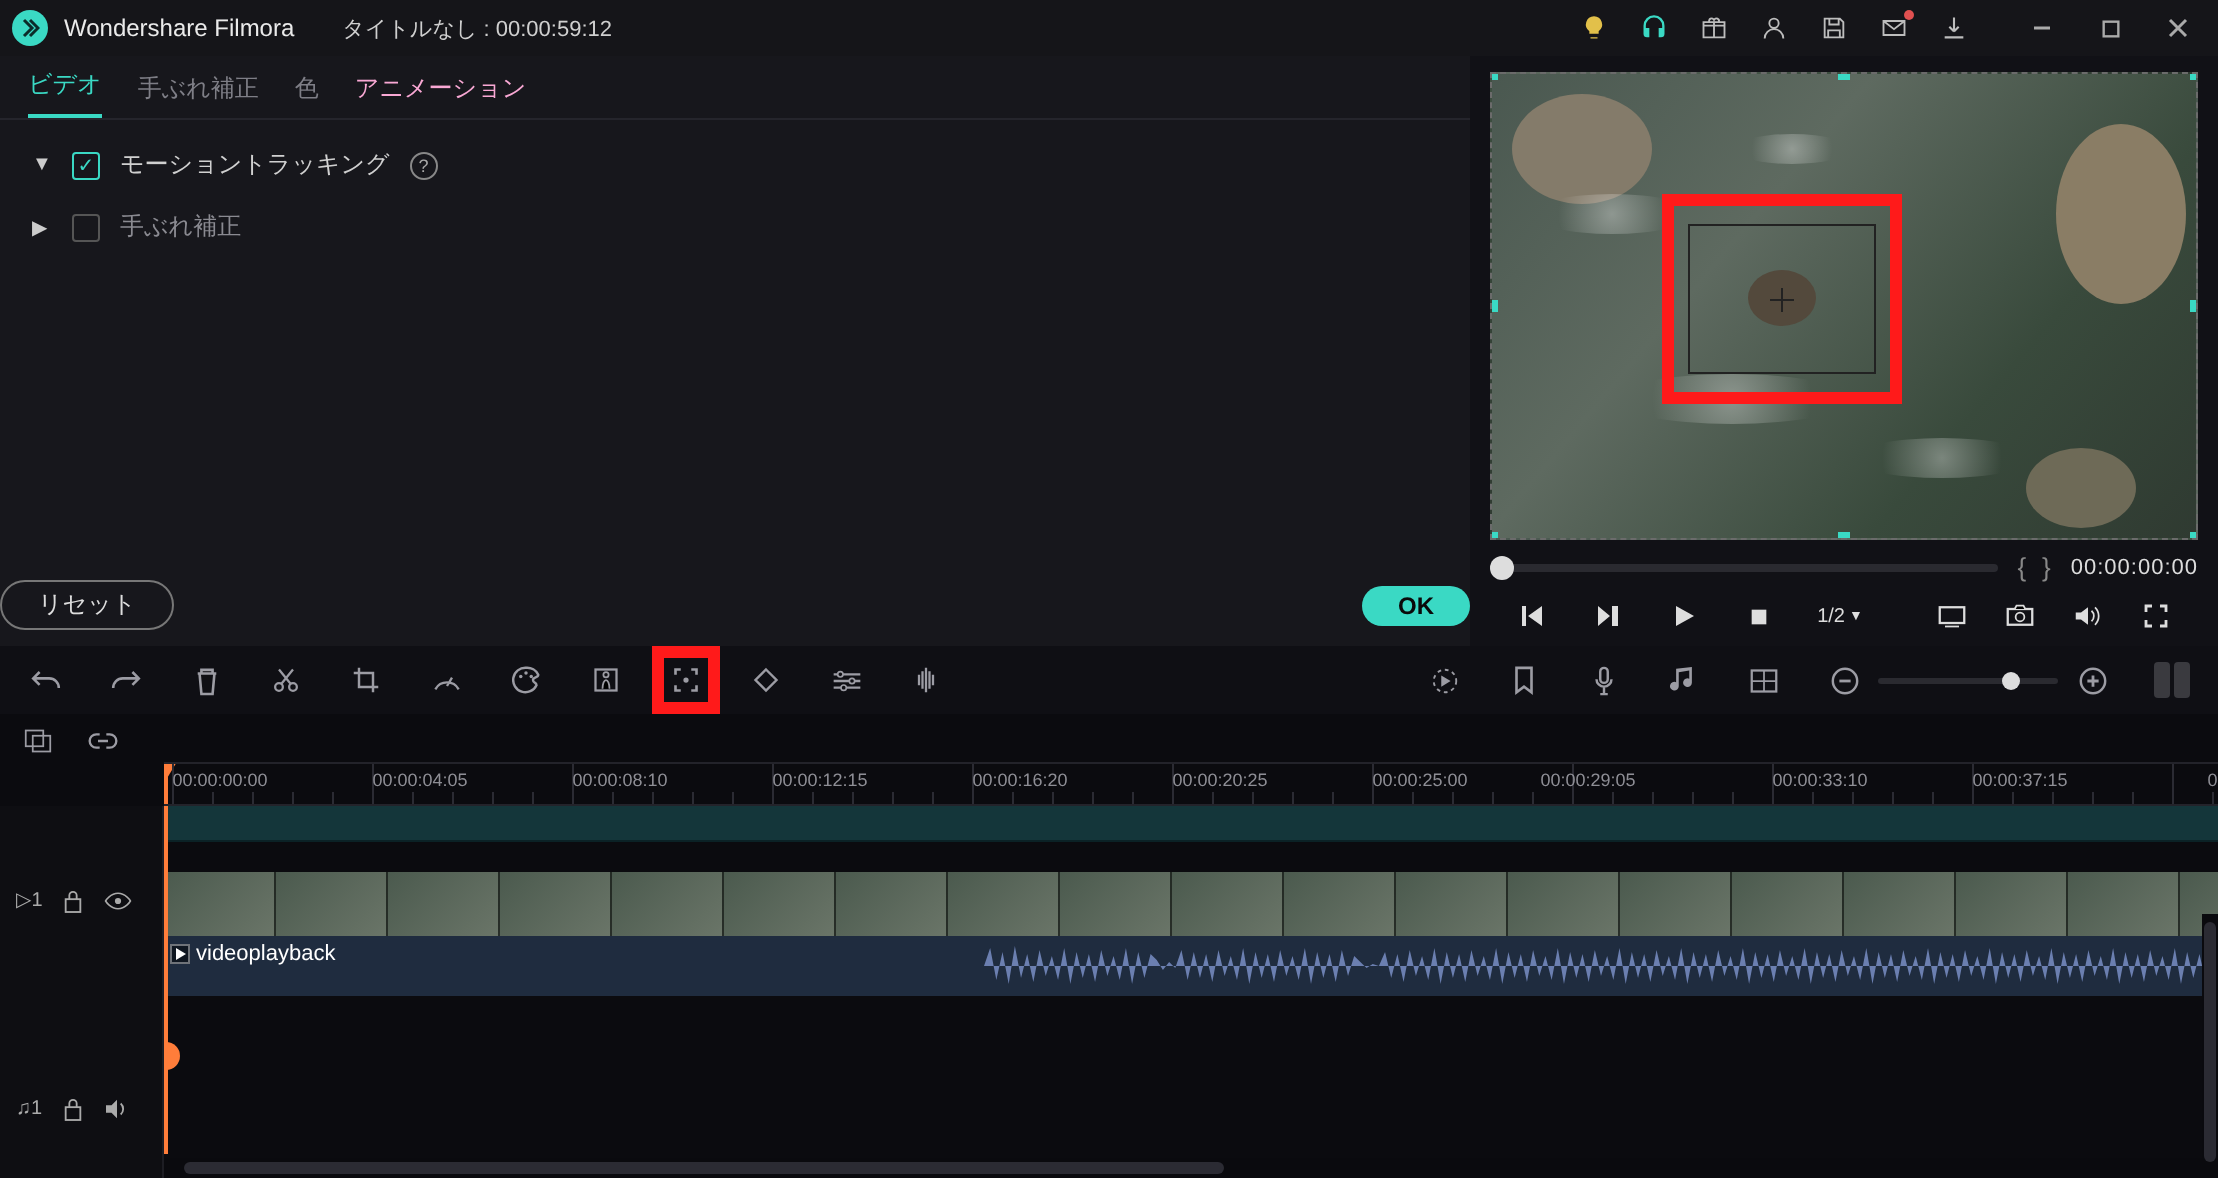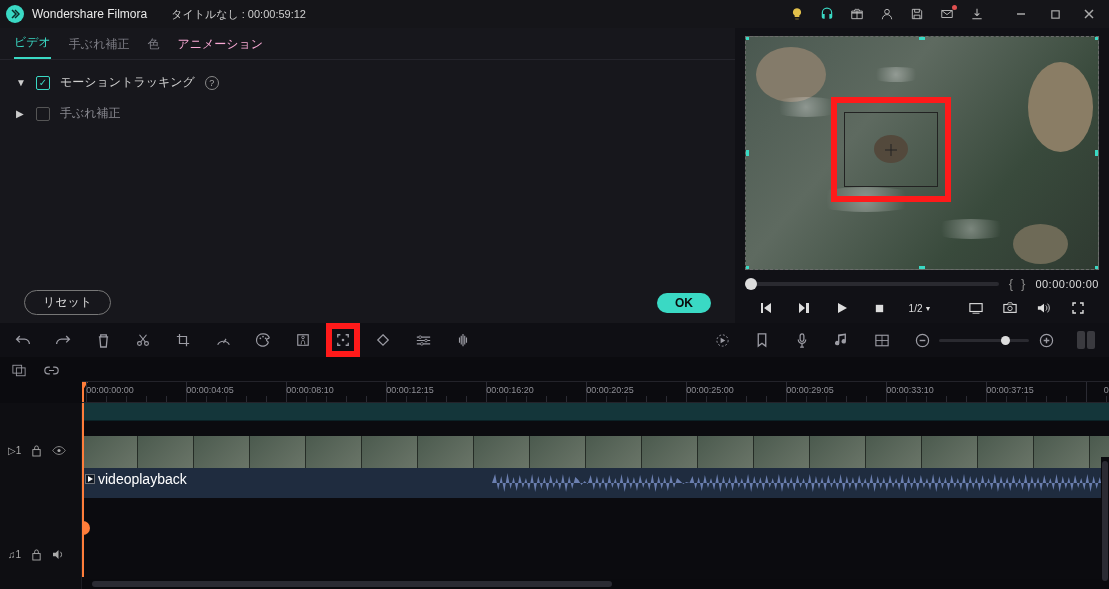--- a/index.html
+++ b/index.html
@@ -43,21 +43,21 @@
 .track-target { width:28px;height:28px; position:relative;}
 .track-target .corners { position:absolute; inset:0;}
 .track-target .corners span{position:absolute;width:8px;height:8px;border:2px solid #3ad9c4;}
 .track-target .c1{top:0;left:0;border-right:none;border-bottom:none;}
 .track-target .c2{top:0;right:0;border-left:none;border-bottom:none;}
 .track-target .c3{bottom:0;left:0;border-right:none;border-top:none;}
 .track-target .c4{bottom:0;right:0;border-left:none;border-top:none;}
 .track-target .dot{position:absolute;top:50%;left:50%;width:10px;height:10px;border-radius:50%;background:#3ad9c4;transform:translate(-50%,-50%);}
 .track-label { font-size:12px; color:#ddd;}
 
-.panel-bottombar { display:flex; align-items:center; justify-content:space-between; padding:6px 24px 8px;}
+.panel-bottombar { display:flex; align-items:center; justify-content:space-between; padding:6px 0 8px;}
 .btn { border-radius:14px; padding:3px 18px; font-size:12px; cursor:pointer; border:none;}
 .btn-reset { background:transparent; border:1px solid #777; color:#ddd;}
 .btn-ok { background:#3ad9c4; color:#0a0a0a; font-weight:600;}
 
 
 .panel-right { flex:1; background:#111116; padding: 8px 10px 6px; display:flex; flex-direction:column;}
 .preview-box { flex:1; position:relative; border:1px dashed #6b6b6b; background: linear-gradient(130deg,#4a5850 0%, #5e6a60 35%, #394a3c 70%, #2f3a31 100%); overflow:hidden;}
 .handle { position:absolute; width:6px; height:6px; background:#3ad9c4;}
 .h-tl{top:-3px;left:-3px}.h-tr{top:-3px;right:-3px}.h-bl{bottom:-3px;left:-3px}.h-br{bottom:-3px;right:-3px}
 .h-t{top:-3px;left:calc(50% - 3px)}.h-b{bottom:-3px;left:calc(50% - 3px)}
@@ -107,21 +107,21 @@
 
 .tracks-body { position:relative; flex:1; overflow:hidden;}
 .row { position:absolute; left:0; right:0; }
 .row-marker { top:0; height:18px; background:#14363a; border-bottom:1px solid #0b2226;}
 .row-marker2 { top:18px; height:14px; background:#22a7b0;}
 .speed-badge{position:absolute;right:14px;top:1px;font-size:9px;color:#cfeef1;display:flex;align-items:center;gap:4px;}
 .freeze { position:absolute; top:18px; left:1px; height:15px; width:408px; border:2px solid #ffd24a; background:#5a5a48; font-size:9px; color:#eee; text-align:center; line-height:12px; z-index:3;}
 
 .row-clip { top:33px; height:32px; display:flex; }
 .thumb { height:32px; flex:0 0 56px; background:linear-gradient(135deg,#4b5a4e,#6a7568); border-right:1px solid #0008;}
-.clip-label { position:absolute; left:3px; top:35px; font-size:14px; color:#fff; z-index:2; display:flex; align-items:center; gap:3px;}
+.clip-label { position:absolute; left:3px; top:35px; font-size:11px; color:#fff; z-index:2; display:flex; align-items:center; gap:3px;}
 .clip-label .pl{width:10px;height:10px;background:#0007;border:1px solid #fff6;display:flex;align-items:center;justify-content:center;}
 
 .row-audio { top:65px; height:30px; background:#1f2c3f;}
 .wave { position:absolute; top:67px; left:410px; right:0; height:26px; }
 .wave svg { width:100%; height:100%; display:block;}
 
 .playline-track{position:absolute;left:0;top:0;bottom:12px;width:2px;background:#ff7d3a;z-index:5;}
 .playline-handle{position:absolute;left:-6px;bottom:6px;width:14px;height:14px;border-radius:50%;background:#ff7d3a;z-index:5;}
 
 .hscroll { position:absolute; left:0; right:0; bottom:0; height:10px; background:#0a0a0e;}
@@ -512,21 +512,21 @@
         <div class="ruler-line" style="left: 624px; top: 14px;"></div>
         <div class="ruler-line" style="left: 644px; top: 14px;"></div>
         <div class="ruler-line" style="left: 664px; top: 14px;"></div>
         <div class="ruler-line" style="left: 684px; top: 14px;"></div>
         <div class="ruler-lbl" style="left: 628px;">00:00:25:00</div>
         <div class="ruler-line" style="left: 704px;"></div>
         <div class="ruler-line" style="left: 724px; top: 14px;"></div>
         <div class="ruler-line" style="left: 744px; top: 14px;"></div>
         <div class="ruler-line" style="left: 764px; top: 14px;"></div>
         <div class="ruler-line" style="left: 784px; top: 14px;"></div>
-        <div class="ruler-lbl" style="left: 728px; text-align: right;">00:00:29:05</div>
+        <div class="ruler-lbl" style="left: 712px; text-align: right;">00:00:29:05</div>
         <div class="ruler-line" style="left: 804px;"></div>
         <div class="ruler-line" style="left: 824px; top: 14px;"></div>
         <div class="ruler-line" style="left: 844px; top: 14px;"></div>
         <div class="ruler-line" style="left: 864px; top: 14px;"></div>
         <div class="ruler-line" style="left: 884px; top: 14px;"></div>
         <div class="ruler-lbl" style="left: 828px;">00:00:33:10</div>
         <div class="ruler-line" style="left: 904px;"></div>
         <div class="ruler-line" style="left: 924px; top: 14px;"></div>
         <div class="ruler-line" style="left: 944px; top: 14px;"></div>
         <div class="ruler-line" style="left: 964px; top: 14px;"></div>

